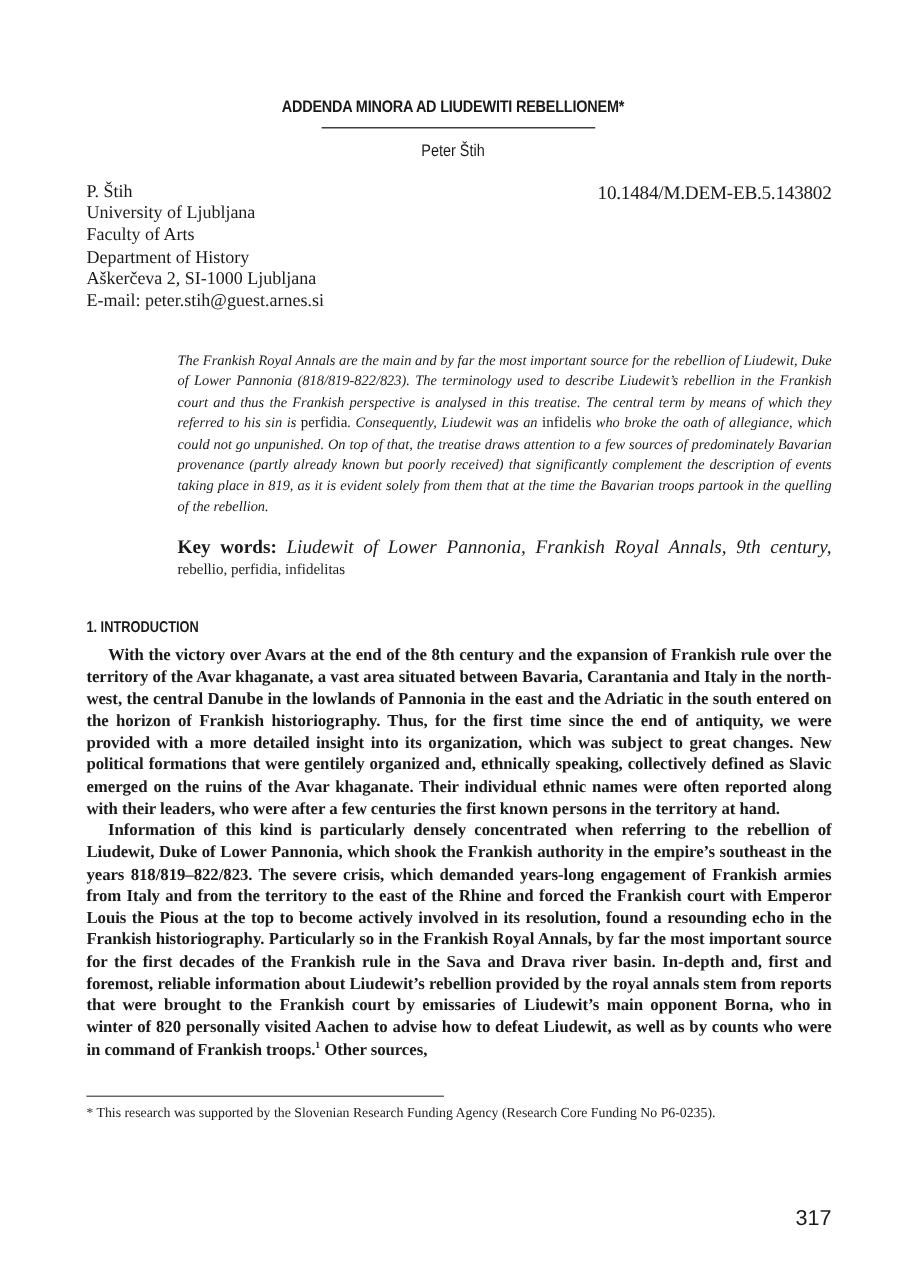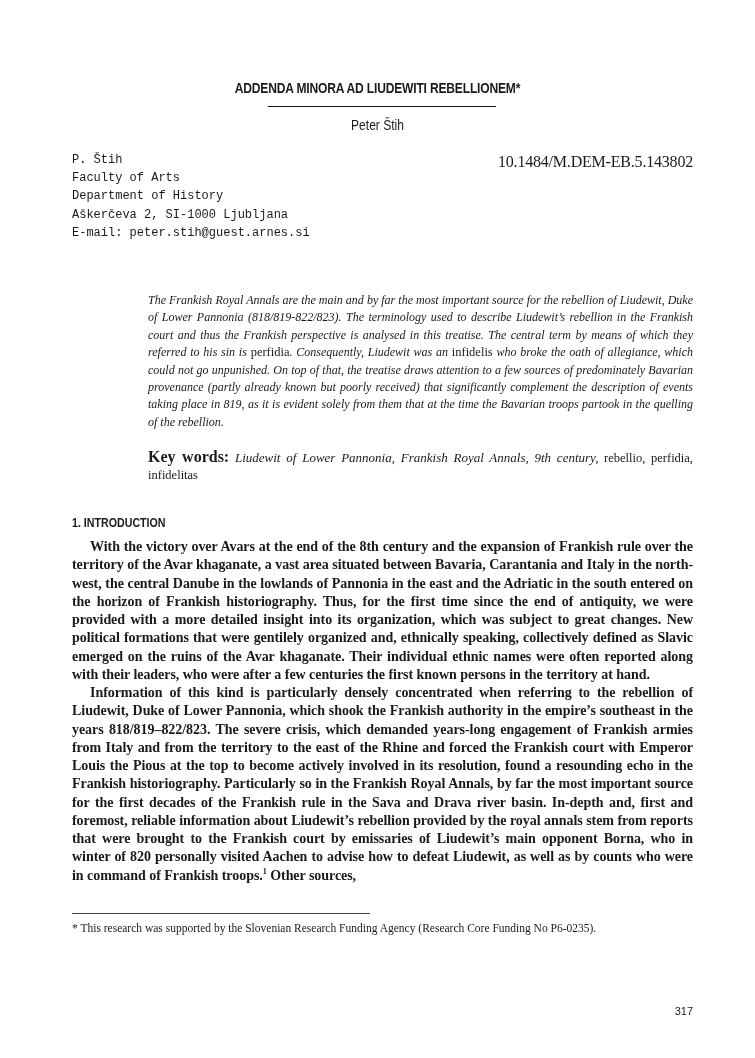--- a/index.html
+++ b/index.html
@@ -12,42 +12,42 @@
     letter-spacing: -0.2px; transform: scaleX(0.86); transform-origin: center;
   }
   .title-rule { position: absolute; left: 268px; top: 106px; width: 228px; height: 0; border-top: 1.2px solid #111; }
   .author {
     position: absolute; left: 0; width: 755px; top: 117px; text-align: center;
     font-family: "Liberation Sans", sans-serif; font-size: 14px; transform: scaleX(0.86); transform-origin: center;
   }
 
   .affil {
     position: absolute; left: 72px; top: 151px;
-    font-family: Liberation Mono, monospace; font-size: 12px; line-height: 18.2px;
+    font-family: Liberation Serif, serif; font-size: 15px; line-height: 18.2px;
   }
   .affil div { white-space: nowrap; }
   .doi {
     position: absolute; right: 62px; top: 153px;
     font-family: "Liberation Serif", serif; font-size: 16px; letter-spacing: -0.2px;
   }
 
   .abstract {
     position: absolute; left: 148px; top: 292px; width: 545px;
     font-family: "Liberation Serif", serif; font-style: italic; font-size: 12px; line-height: 17.4px;
     text-align: justify; text-align-last: left;
   }
   .abstract .up { font-style: normal; font-size: 12.5px; }
 
   .keywords {
     position: absolute; left: 148px; top: 448px; width: 545px;
     font-family: "Liberation Serif", serif; font-size: 12.5px; line-height: 17.4px;
     text-align: justify; text-align-last: left;
   }
   .keywords .kw-label { font-weight: bold; font-size: 16px; }
-  .keywords .kw-it { font-style: italic; font-size: 13px; }
+  .keywords .kw-it { font-style: italic; font-size: 16px; }
 
   .section-heading {
     position: absolute; left: 72px; top: 515px;
     font-family: "Liberation Sans", sans-serif; font-weight: bold; font-size: 13px;
     transform: scaleX(0.82); transform-origin: left;
   }
 
   .body-text {
     position: absolute; left: 72px; top: 538px; width: 621px;
     font-family: "Liberation Serif", serif; font-size: 14px; line-height: 18.25px;
@@ -61,34 +61,35 @@
     position: absolute; left: 72px; top: 920px; width: 621px;
     font-family: "Liberation Serif", serif; font-size: 11.5px; line-height: 16.5px;
     text-align: justify; text-align-last: left;
   }
   .footnotes p { margin: 0 0 1px 0; }
   .footnotes .it { font-style: italic; }
   .footnotes sup { font-size: 7px; vertical-align: super; line-height: 0; }
 
   .page-number {
     position: absolute; right: 62px; top: 1005px;
-    font-family: "Liberation Sans", sans-serif; font-size: 11px;
+    font-family: "Liberation Sans", sans-serif; font-size: 18px;
   }
 </style>
 </head>
 <body>
 
 <div class="page">
 
   <div class="title">ADDENDA MINORA AD LIUDEWITI REBELLIONEM*</div>
   <div class="title-rule"></div>
   <div class="author">Peter Štih</div>
 
   <div class="affil">
     <div>P. Štih</div>
+    <div>University of Ljubljana</div>
     <div>Faculty of Arts</div>
     <div>Department of History</div>
     <div>Aškerčeva 2, SI-1000 Ljubljana</div>
     <div>E-mail: peter.stih@guest.arnes.si</div>
   </div>
   <div class="doi">10.1484/M.DEM-EB.5.143802</div>
 
   <div class="abstract"><span>The Frankish Royal Annals are the main and by far the most important source for the rebellion of Liudewit, Duke of Lower Pannonia (818/819-822/823). The terminology used to describe Liudewit’s rebellion in the Frankish court and thus the Frankish perspective is analysed in this treatise. The central term by means of which they referred to his sin is </span><span class="up">perfidia</span><span>. Consequently, Liudewit was an </span><span class="up">infidelis</span><span> who broke the oath of allegiance, which could not go unpunished. On top of that, the treatise draws attention to a few sources of predominately Bavarian provenance (partly already known but poorly received) that significantly complement the description of events taking place in 819, as it is evident solely from them that at the time the Bavarian troops partook in the quelling of the rebellion.</span></div>
 
   <div class="keywords"><span class="kw-label">Key words:</span><span class="kw-it"> Liudewit of Lower Pannonia, Frankish Royal Annals, 9th century,</span><span> rebellio, perfidia, infidelitas</span></div>

